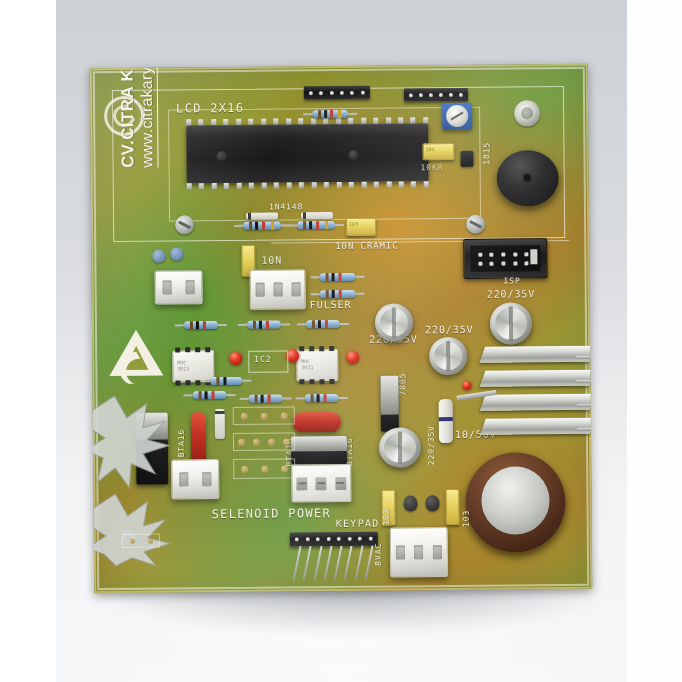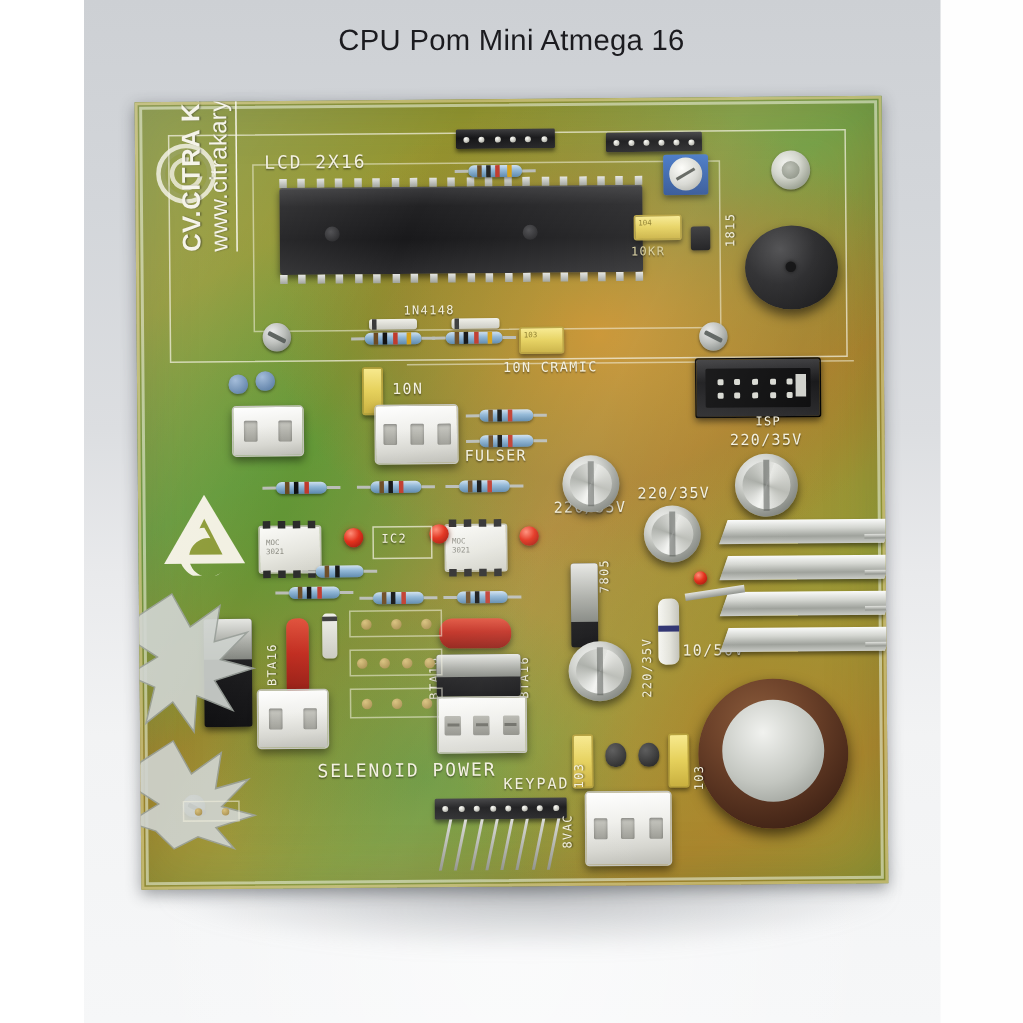--- a/index.html
+++ b/index.html
@@ -295,21 +295,20 @@
 </style>
 </head>
 <body>
 
 <div id="stage">
 
   <div class="backdrop"></div>
   <div class="edgewhiteL"></div>
   <div class="edgewhiteR"></div>
 
-  <div class="title">CPU Pom Mini Atmega 16</div>
 
   <div class="shadow2"></div>
   <div class="shadow"></div>
 
   <div class="pcb">
     <div class="rim2"></div>
     <div class="rim"></div>
 
     <div class="silkbox" style="left:22px;top:22px;width:450px;height:150px;"></div>
     <div class="silkbox thin" style="left:78px;top:42px;width:310px;height:110px;"></div>

